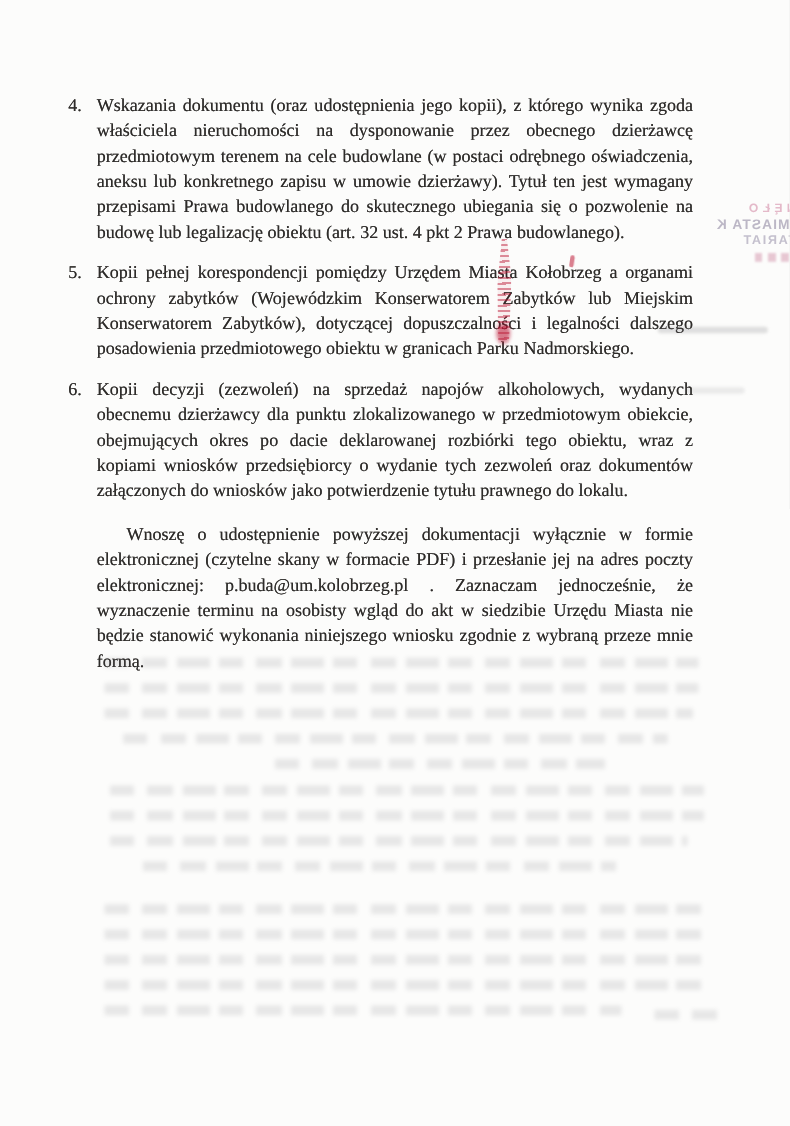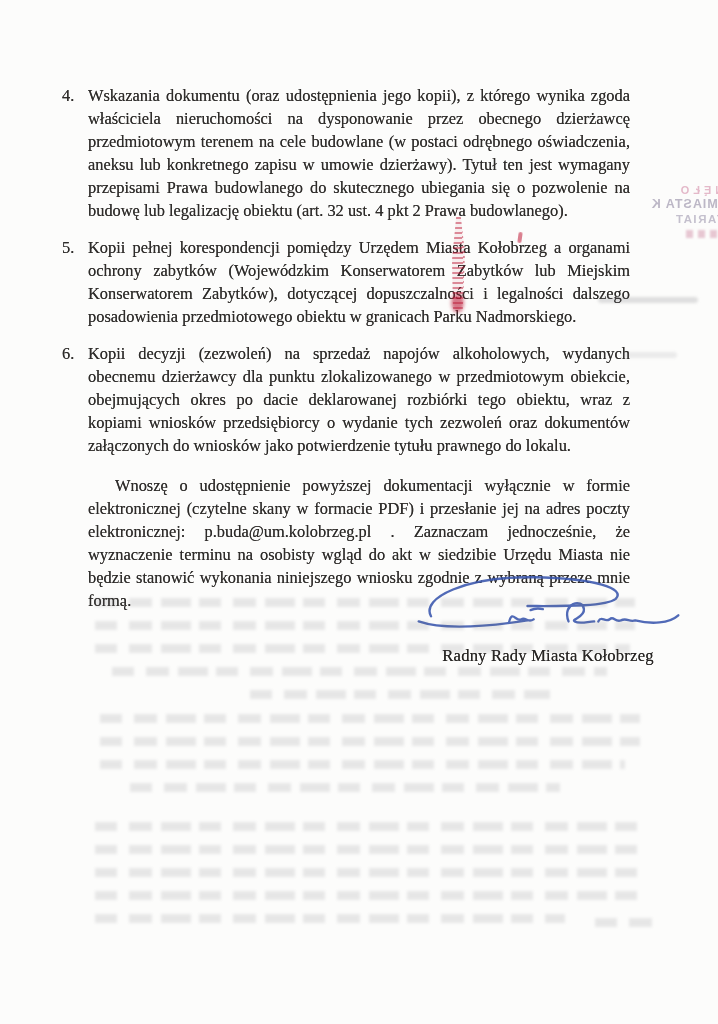--- a/index.html
+++ b/index.html
@@ -132,33 +132,20 @@
         <span class="itext">Kopii pełnej korespondencji pomiędzy Urzędem Miasta Kołobrzeg a organami ochrony zabytków (Wojewódzkim Konserwatorem Zabytków lub Miejskim Konserwatorem Zabytków), dotyczącej dopuszczalności i legalności dalszego posadowienia przedmiotowego obiektu w granicach Parku Nadmorskiego.</span>
       </li>
       <li>
         <span class="num">6.</span>
         <span class="itext">Kopii decyzji (zezwoleń) na sprzedaż napojów alkoholowych, wydanych obecnemu dzierżawcy dla punktu zlokalizowanego w przedmiotowym obiekcie, obejmujących okres po dacie deklarowanej rozbiórki tego obiektu, wraz z kopiami wniosków przedsiębiorcy o wydanie tych zezwoleń oraz dokumentów załączonych do wniosków jako potwierdzenie tytułu prawnego do lokalu.</span>
       </li>
     </ol>
     <p class="closing">Wnoszę o udostępnienie powyższej dokumentacji wyłącznie w formie elektronicznej (czytelne skany w formacie PDF) i przesłanie jej na adres poczty elektronicznej: p.buda@um.kolobrzeg.pl . Zaznaczam jednocześnie, że wyznaczenie terminu na osobisty wgląd do akt w siedzibie Urzędu Miasta nie będzie stanowić wykonania niniejszego wniosku zgodnie z wybraną przeze mnie formą.</p>
   </div>
 
-  <div class="sig-block">
-    <svg class="sig-svg" width="268" height="78" viewBox="0 0 260 76">
-      <g fill="none" stroke="#3a57ae" stroke-width="2.3" stroke-linecap="round" opacity="0.88">
-        <path d="M 4 54 C 30 63, 78 58, 110 53"></path>
-        <path d="M 16 49 C 6 31, 50 10, 116 11 C 176 12, 206 22, 196 32 C 186 40, 140 39, 110 39"></path>
-        <path d="M 92 55 C 95 42, 99 55, 104 52 C 108 49, 110 56, 116 52"></path>
-        <path d="M 113 43 C 117 41, 121 41, 125 42"></path>
-        <path d="M 150 54 C 143 36, 164 31, 165 42 C 166 50, 152 52, 156 54 C 161 57, 169 54, 175 54"></path>
-        <path d="M 179 54 C 182 48, 185 55, 190 52 C 194 48, 195 55, 201 53 C 207 50, 209 55, 215 53 C 231 57, 248 56, 257 48"></path>
-      </g>
-    </svg>
-    <div class="sig-title">Radny Rady Miasta Kołobrzeg</div>
-  </div>
 
   <div class="stamp-bleed">
     <div class="stamp-line1">WPŁYNĘŁO</div>
     <div class="stamp-line2">URZĄD MIASTA K</div>
     <div class="stamp-line3">SEKRETARIAT</div>
     <div class="stamp-date-smudge"></div>
   </div>
 
   <div class="red-streak"></div>
   <div class="red-blob"></div>

